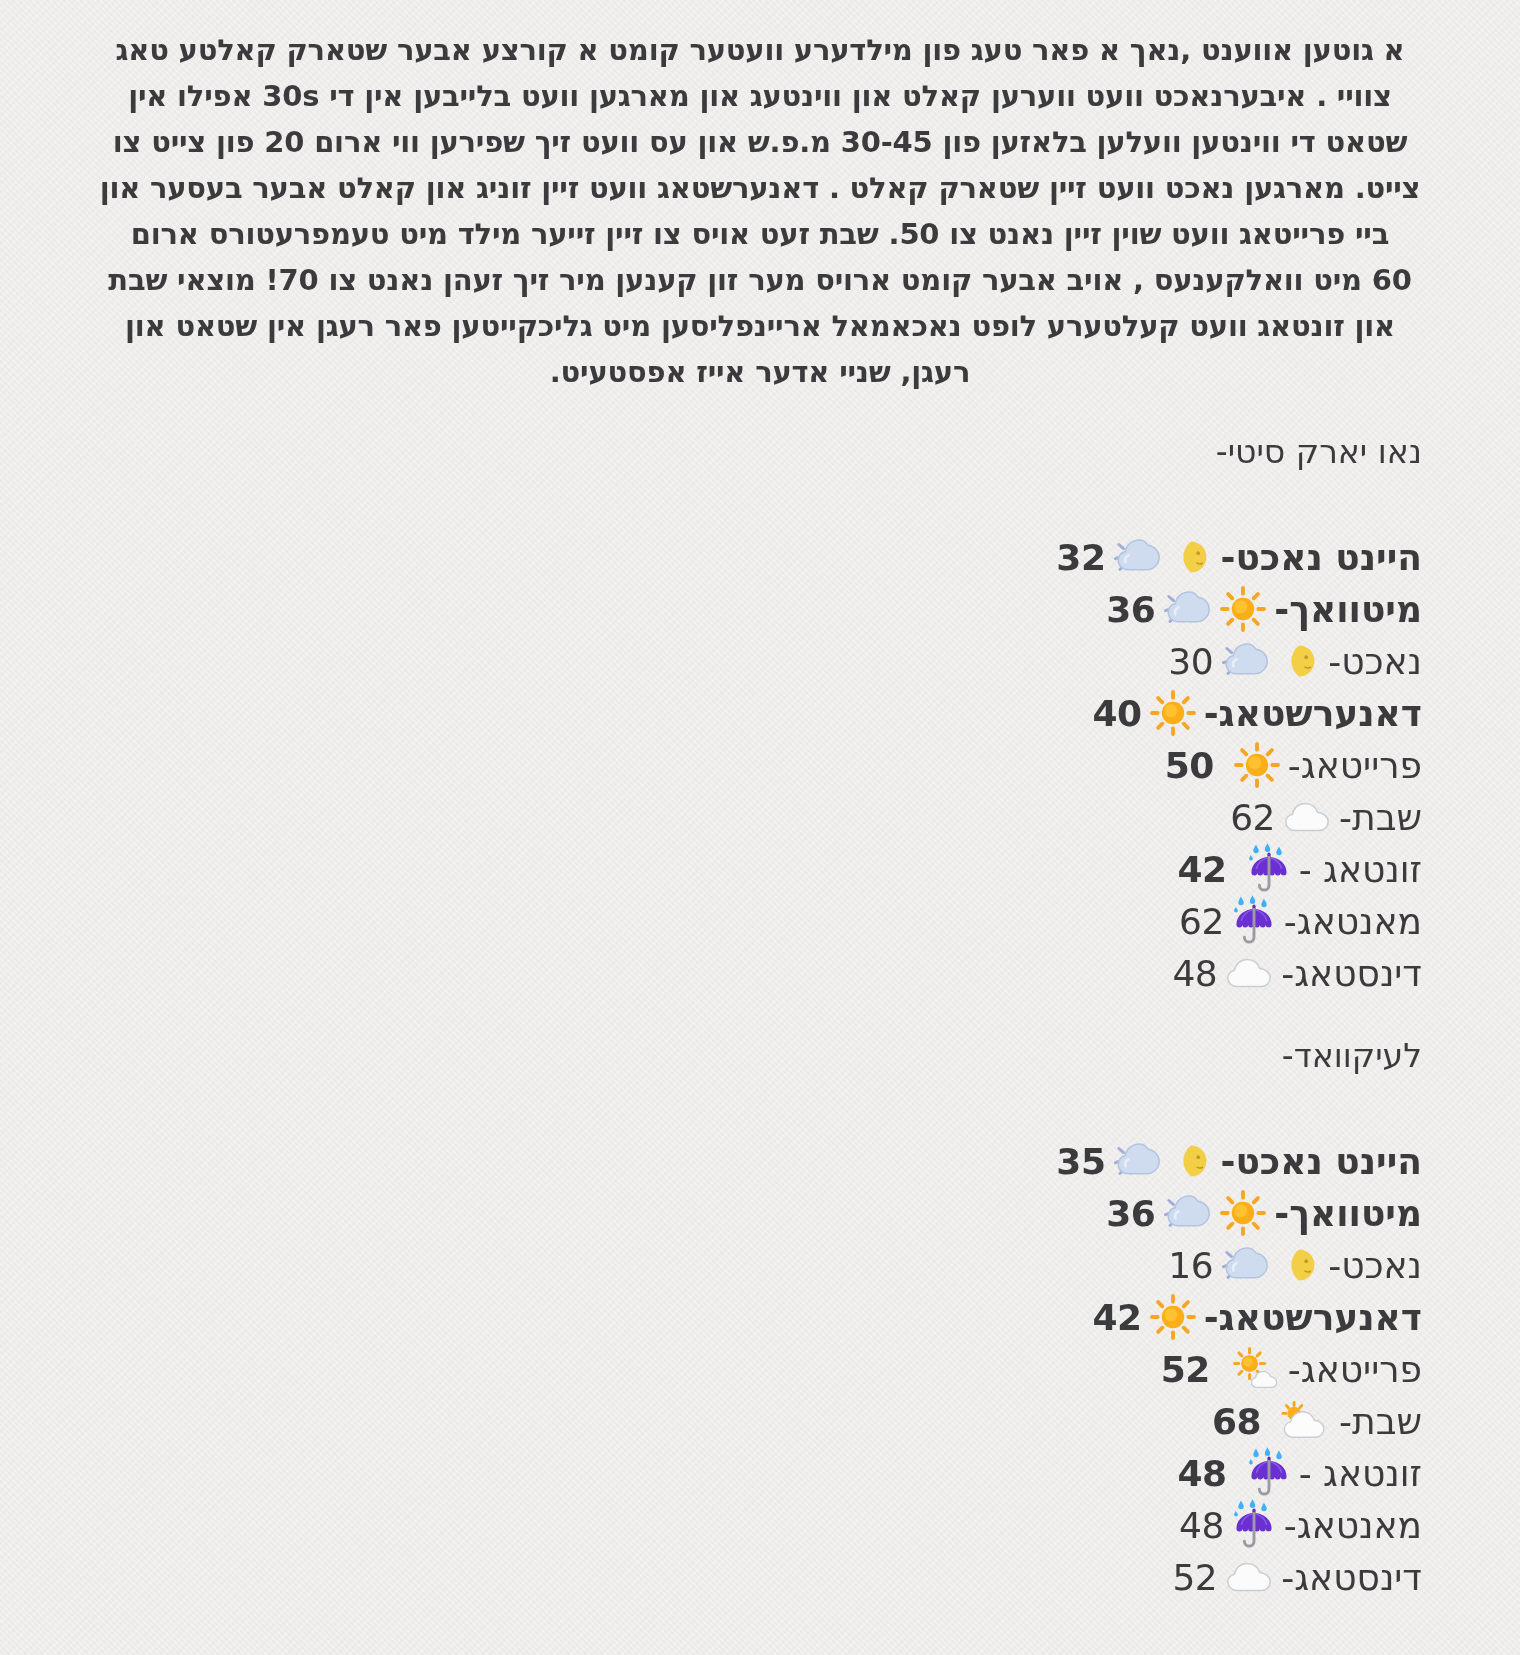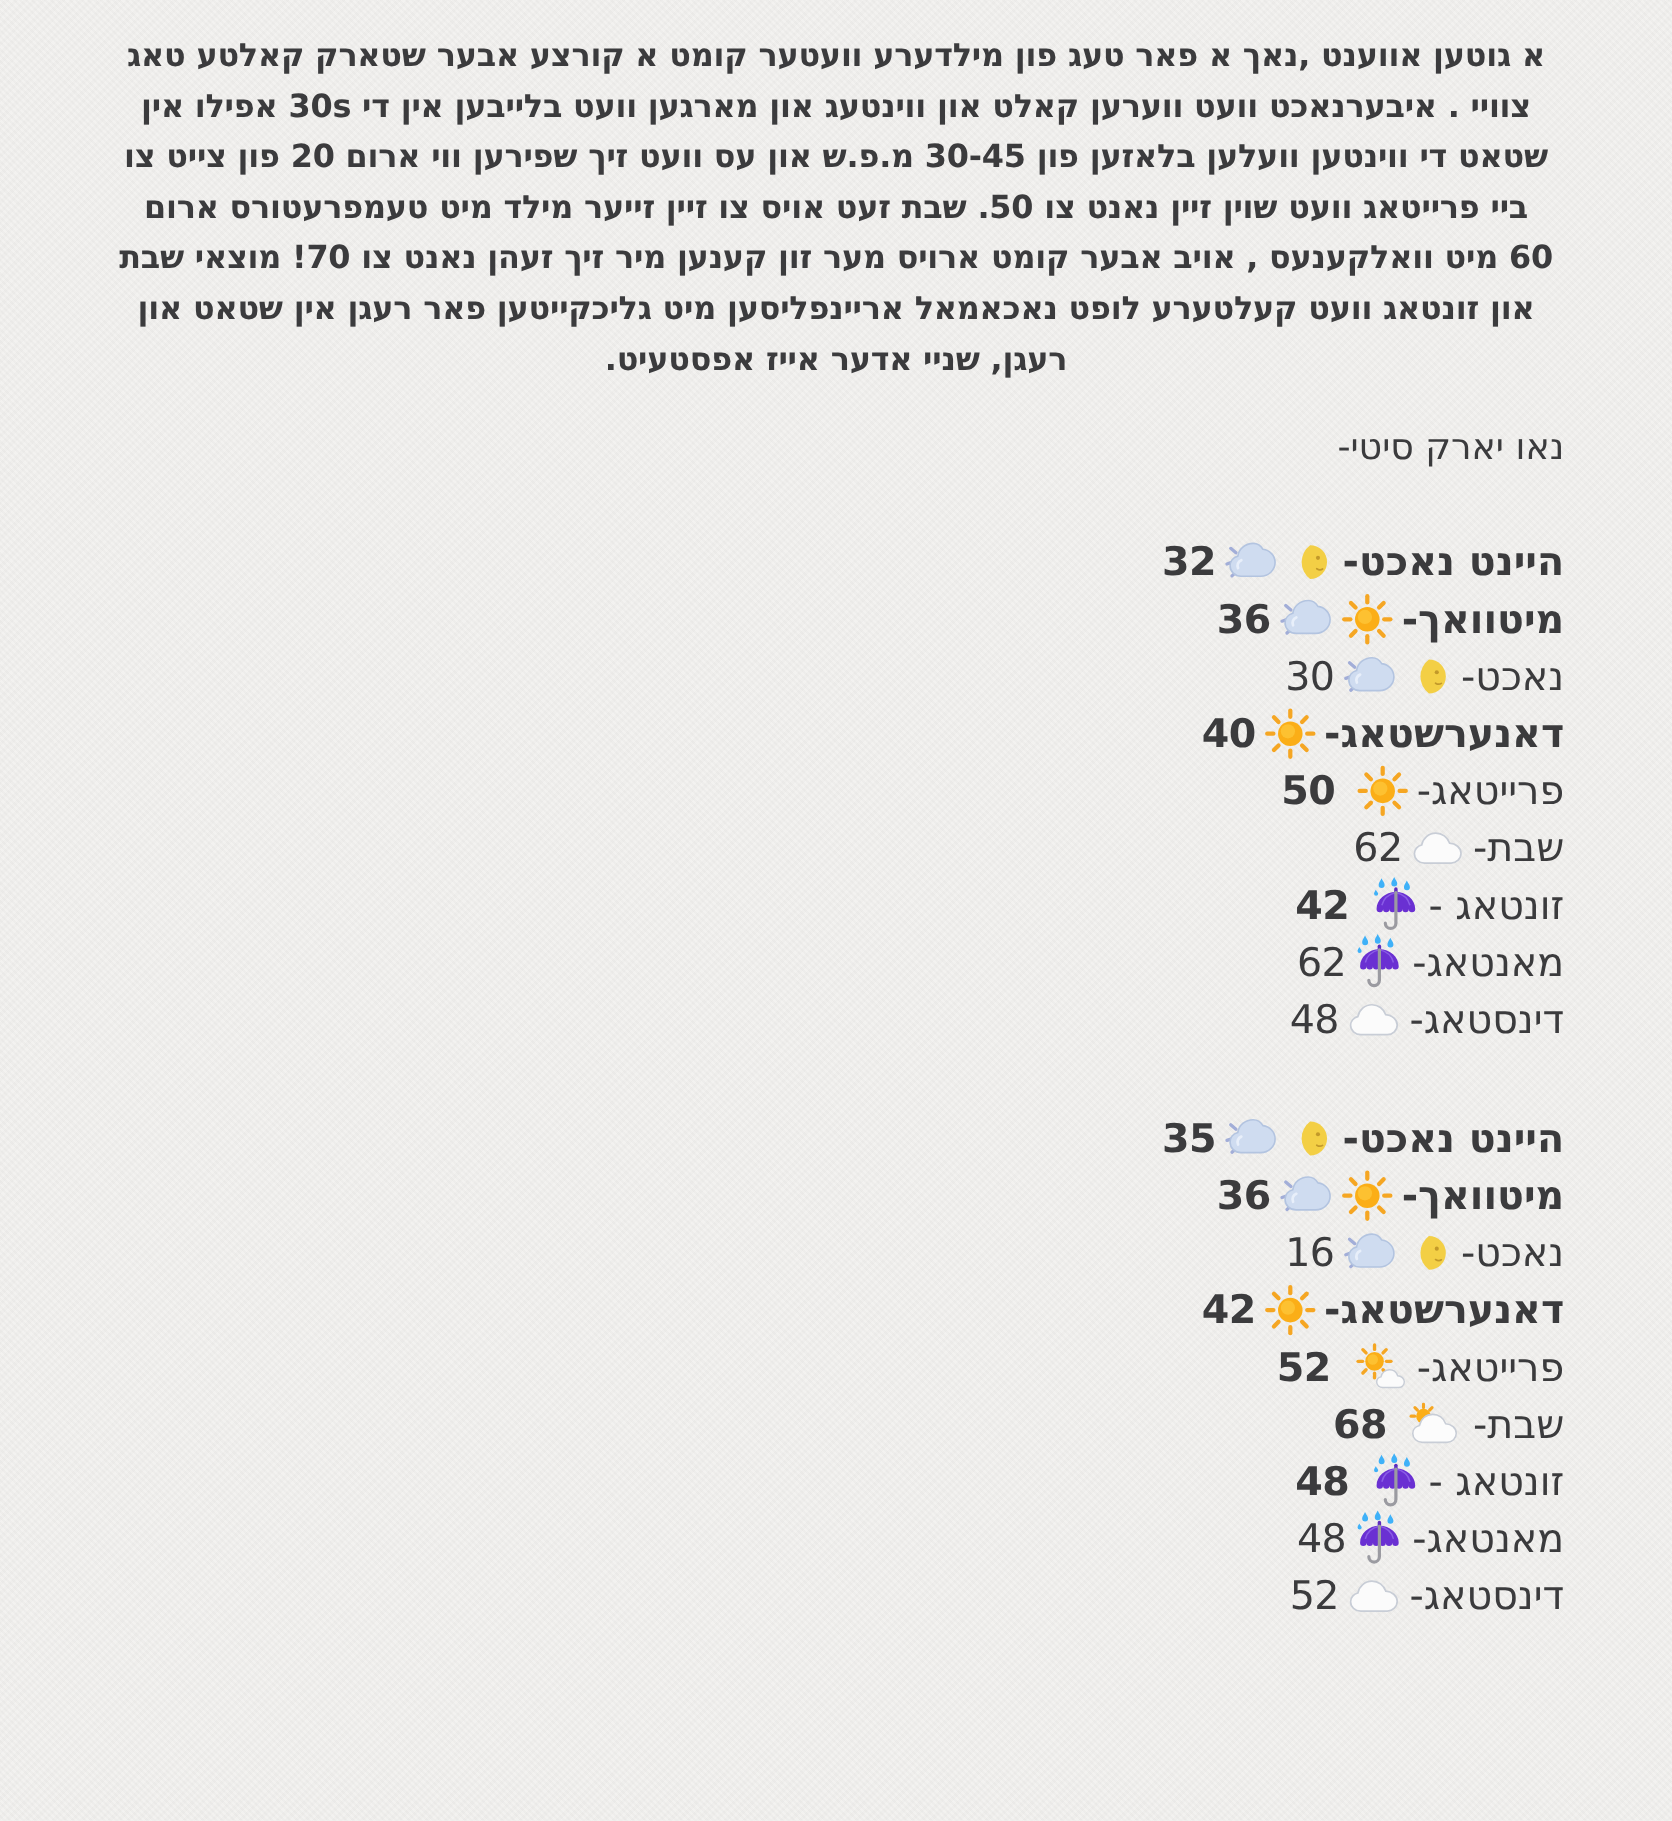--- a/index.html
+++ b/index.html
@@ -56,20 +56,21 @@
   .wicon svg { display: block; }
 </style>
 </head>
 <body>
 
 <div class="page">
   <div class="paragraph" id="paragraph">
       <div class="para-line" dir="rtl">א גוטען אווענט ,נאך א פאר טעג פון מילדערע וועטער קומט א קורצע אבער שטארק קאלטע טאג</div>
       <div class="para-line" dir="rtl">צוויי . איבערנאכט וועט ווערען קאלט און ווינטעג און מארגען וועט בלייבען אין די 30s אפילו אין</div>
       <div class="para-line" dir="rtl">שטאט די ווינטען וועלען בלאזען פון 30-45 מ.פ.ש און עס וועט זיך שפירען ווי ארום 20 פון צייט צו</div>
+      <div class="para-line" dir="rtl">צייט. מארגען נאכט וועט זיין שטארק קאלט . דאנערשטאג וועט זיין זוניג און קאלט אבער בעסער און</div>
       <div class="para-line" dir="rtl">ביי פרייטאג וועט שוין זיין נאנט צו 50. שבת זעט אויס צו זיין זייער מילד מיט טעמפרעטורס ארום</div>
       <div class="para-line" dir="rtl">60 מיט וואלקענעס , אויב אבער קומט ארויס מער זון קענען מיר זיך זעהן נאנט צו 70! מוצאי שבת</div>
       <div class="para-line" dir="rtl">און זונטאג וועט קעלטערע לופט נאכאמאל אריינפליסען מיט גליכקייטען פאר רעגן אין שטאט און</div>
       <div class="para-line" dir="rtl">רעגן, שניי אדער אייז אפסטעיט.</div>
     </div>
   <div id="sections">
       <section class="forecast-section">
         <div class="section-title" dir="rtl">נאו יארק סיטי-</div>
         <div class="rows">
           <div class="row bold" dir="rtl">
@@ -239,20 +240,21 @@
             <span class="wicon">
               <svg width="50" height="36" viewBox="0 0 46 32">
                 <path d="M12 28.5 C7.2 28.5 3.5 24.9 3.5 20.7 C3.5 17.2 6.1 14.2 9.6 13.4 C10.6 7.7 15.5 3.5 21.4 3.5 C26.7 3.5 31.2 6.9 32.9 11.8 C38 12.1 42.5 15.7 42.5 20.4 C42.5 24.9 38.8 28.5 34.2 28.5 Z" fill="#fbfbfb" stroke="#c8cdd6" stroke-width="1.4"></path>
               </svg>
             </span>
             <span class="temp">48</span>
           </div>
         </div>
       </section>
       <section class="forecast-section">
+        <div class="section-title" dir="rtl">לעיקוואד-</div>
         <div class="rows">
           <div class="row bold" dir="rtl">
             <span class="day">היינט נאכט-</span>
             <span class="wicon">
               <svg width="44" height="44" viewBox="0 0 40 40">
                 <path d="M20 6 A14 14 0 1 1 20 34 A17.5 17.5 0 0 1 20 6 Z" fill="#f3cf45"></path>
                 <circle cx="26.5" cy="16.5" r="1.7" fill="#c2992a"></circle>
                 <path d="M25.5 25.5 q2.6 1.6 4.8 0.2" stroke="#c2992a" stroke-width="1.4" fill="none" stroke-linecap="round"></path>
               </svg>
             </span>

